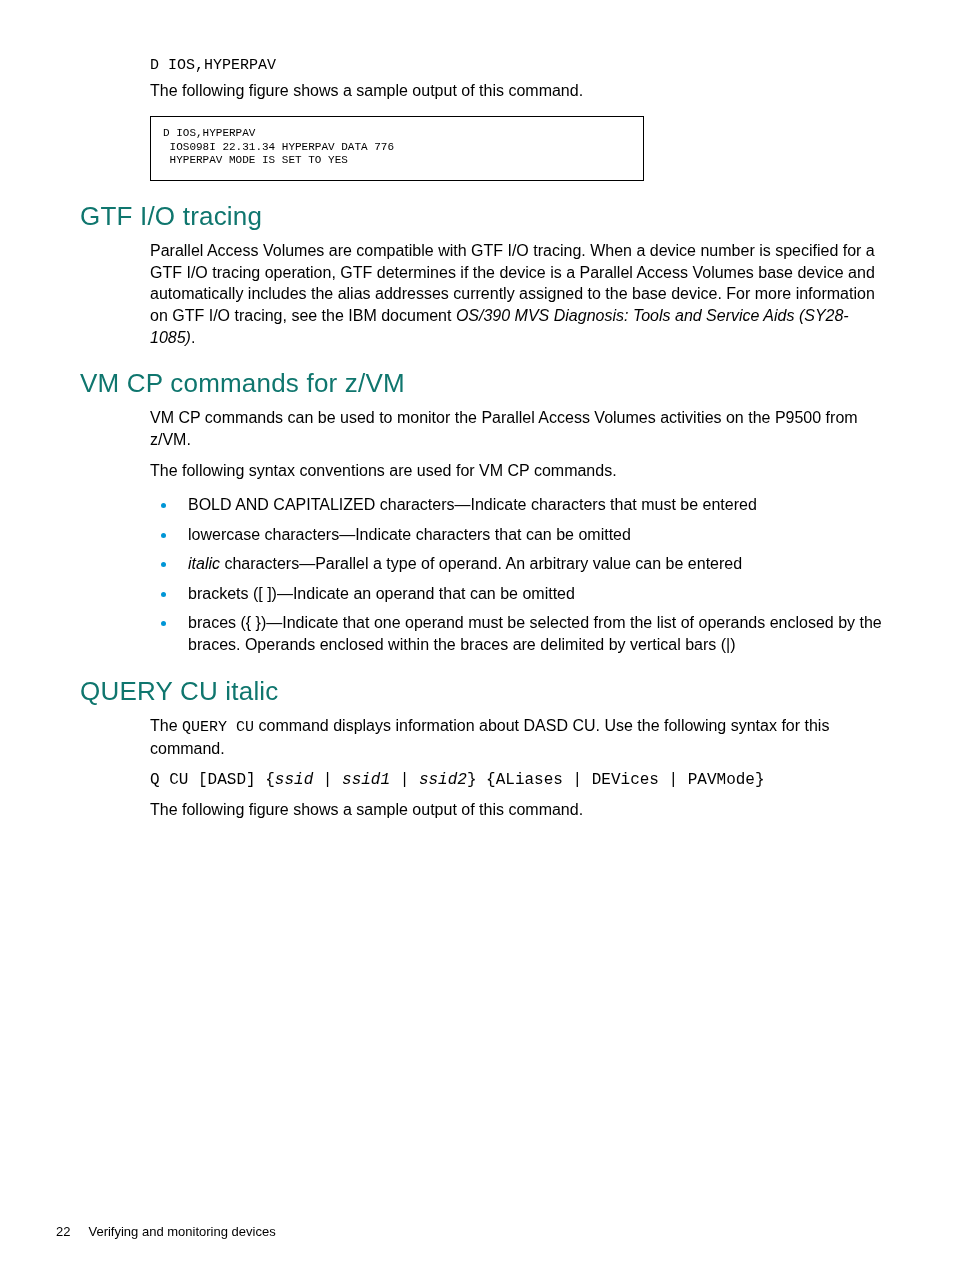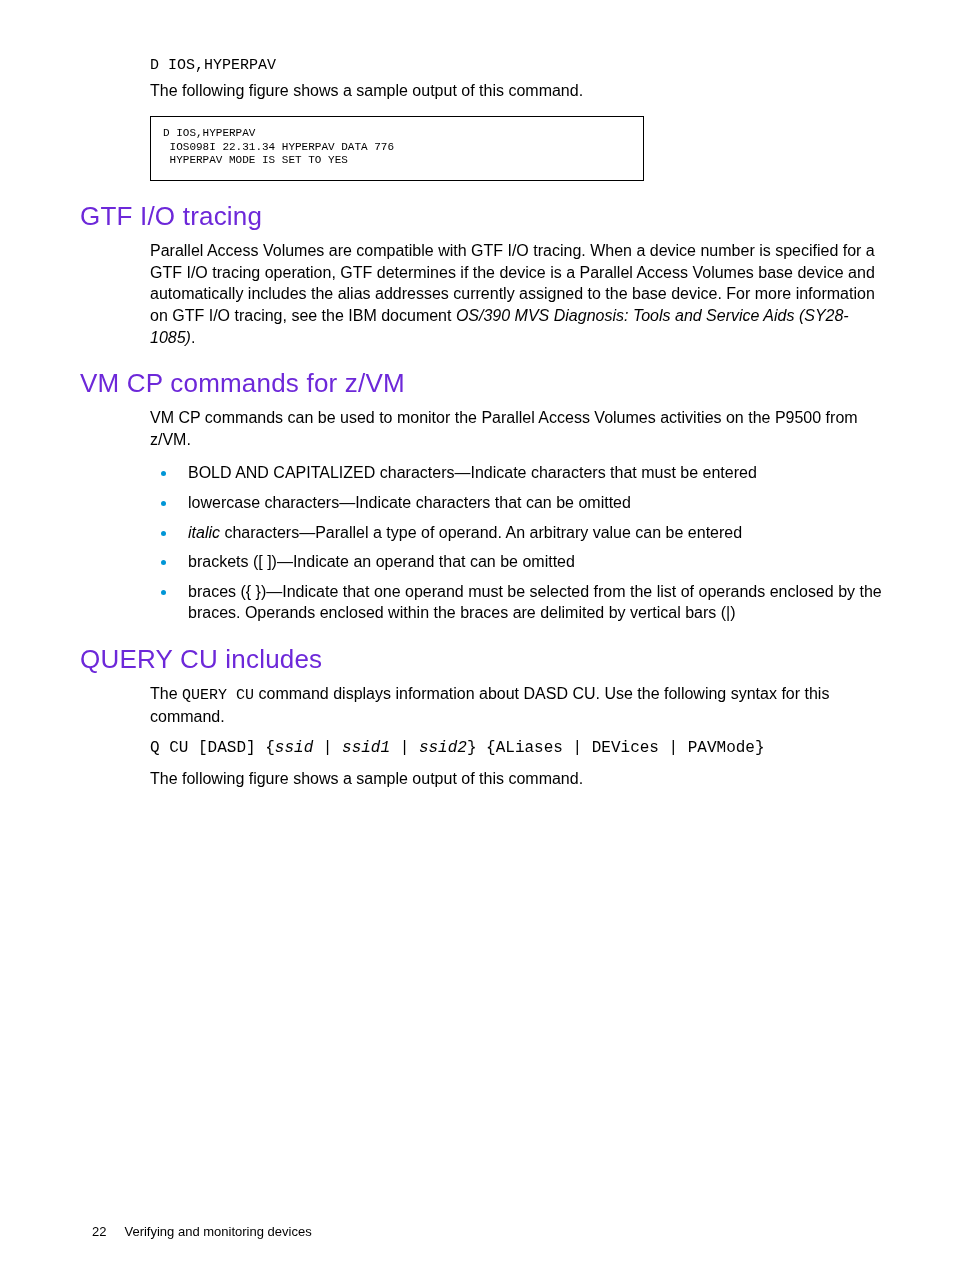--- a/index.html
+++ b/index.html
@@ -25,21 +25,21 @@
     margin-right: 8px;
   }
   .mono {
     font-family: "Courier New", Courier, monospace;
     font-size: 15px;
   }
   h2 {
     font-family: "Futura", "Century Gothic", "Trebuchet MS", Arial, sans-serif;
     font-weight: 400;
     font-size: 26px;
-    color: #6d28d9;
+    color: #0f766e;
     margin: 18px 0 6px 0;
     letter-spacing: 0.2px;
   }
   p {
     margin: 4px 0 10px 0;
   }
   .figure-box {
     border: 1px solid #000;
     width: 494px;
     min-height: 56px;
@@ -72,21 +72,20 @@
   }
   .footer {
     position: absolute;
     bottom: 30px;
     left: 56px;
     font-size: 13px;
   }
   .footer .pn {
     display: inline-block;
     margin-right: 18px;
-    margin-left: 36px;
   }
 </style>
 </head>
 <body>
 
 <div class="page">
 
   <div class="indent">
     <div class="mono">D IOS,HYPERPAV</div>
     <p>The following figure shows a sample output of this command.</p>
@@ -98,34 +97,35 @@
   <h2>GTF I/O tracing</h2>
   <div class="indent">
     <p>
       <span>Parallel Access Volumes are compatible with GTF I/O tracing. When a device number is specified for a GTF I/O tracing operation, GTF determines if the device is a Parallel Access Volumes base device and automatically includes the alias addresses currently assigned to the base device. For more information on GTF I/O tracing, see the IBM document </span><span class="italic">OS/390 MVS Diagnosis: Tools and Service Aids (SY28-1085)</span><span>.</span>
     </p>
   </div>
 
   <h2>VM CP commands for z/VM</h2>
   <div class="indent">
     <p>VM CP commands can be used to monitor the Parallel Access Volumes activities on the P9500 from z/VM.</p>
+    <p>The following syntax conventions are used for VM CP commands.</p>
     <ul>
       <li>
         <span class="bold">BOLD AND CAPITALIZED</span><span> characters—Indicate characters that must be entered</span>
       </li>
       <li>lowercase characters—Indicate characters that can be omitted</li>
       <li>
         <span class="italic">italic</span><span> characters—Parallel a type of operand. An arbitrary value can be entered</span>
       </li>
       <li>brackets ([ ])—Indicate an operand that can be omitted</li>
       <li>braces ({ })—Indicate that one operand must be selected from the list of operands enclosed by the braces. Operands enclosed within the braces are delimited by vertical bars (|)</li>
     </ul>
   </div>
 
-  <h2>QUERY CU includes</h2>
+  <h2>QUERY CU italic</h2>
   <div class="indent">
     <p>
       <span>The </span><span class="mono">QUERY CU</span><span> command displays information about DASD CU. Use the following syntax for this command.</span>
     </p>
     <div class="syntax-line">
       <span>Q CU [DASD] {</span><span class="italic">ssid</span><span> | </span><span class="italic">ssid1</span><span> | </span><span class="italic">ssid2</span><span>} {</span><span class="bold" style="font-family:inherit">AL</span><span>iases | </span><span class="bold">DEV</span><span>ices | </span><span class="bold">PAV</span><span>Mode}</span>
     </div>
     <p>The following figure shows a sample output of this command.</p>
   </div>
 

